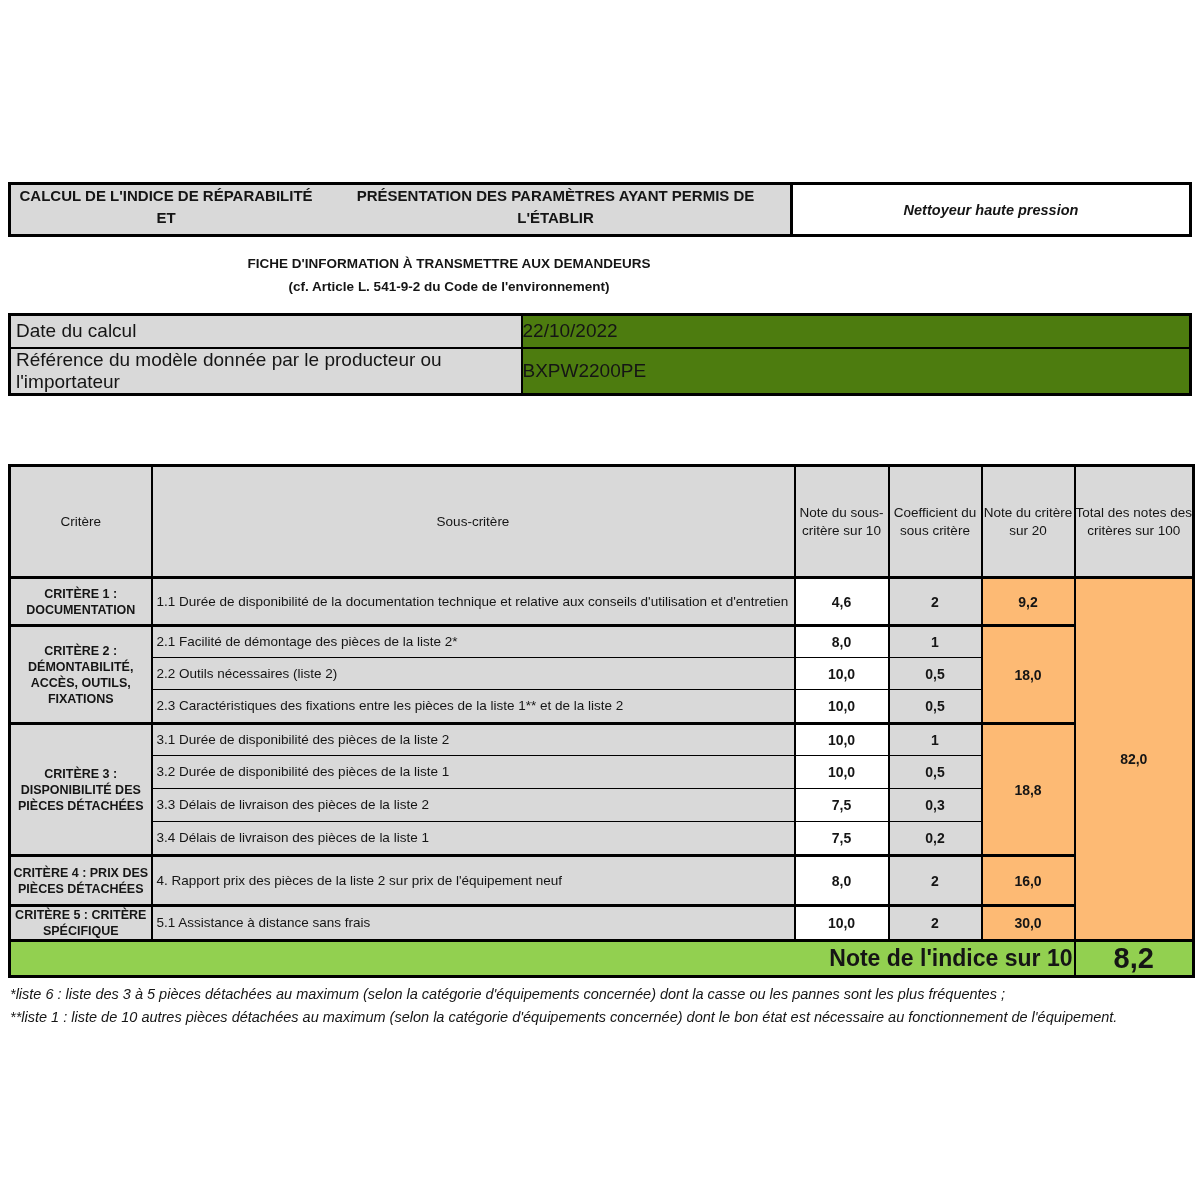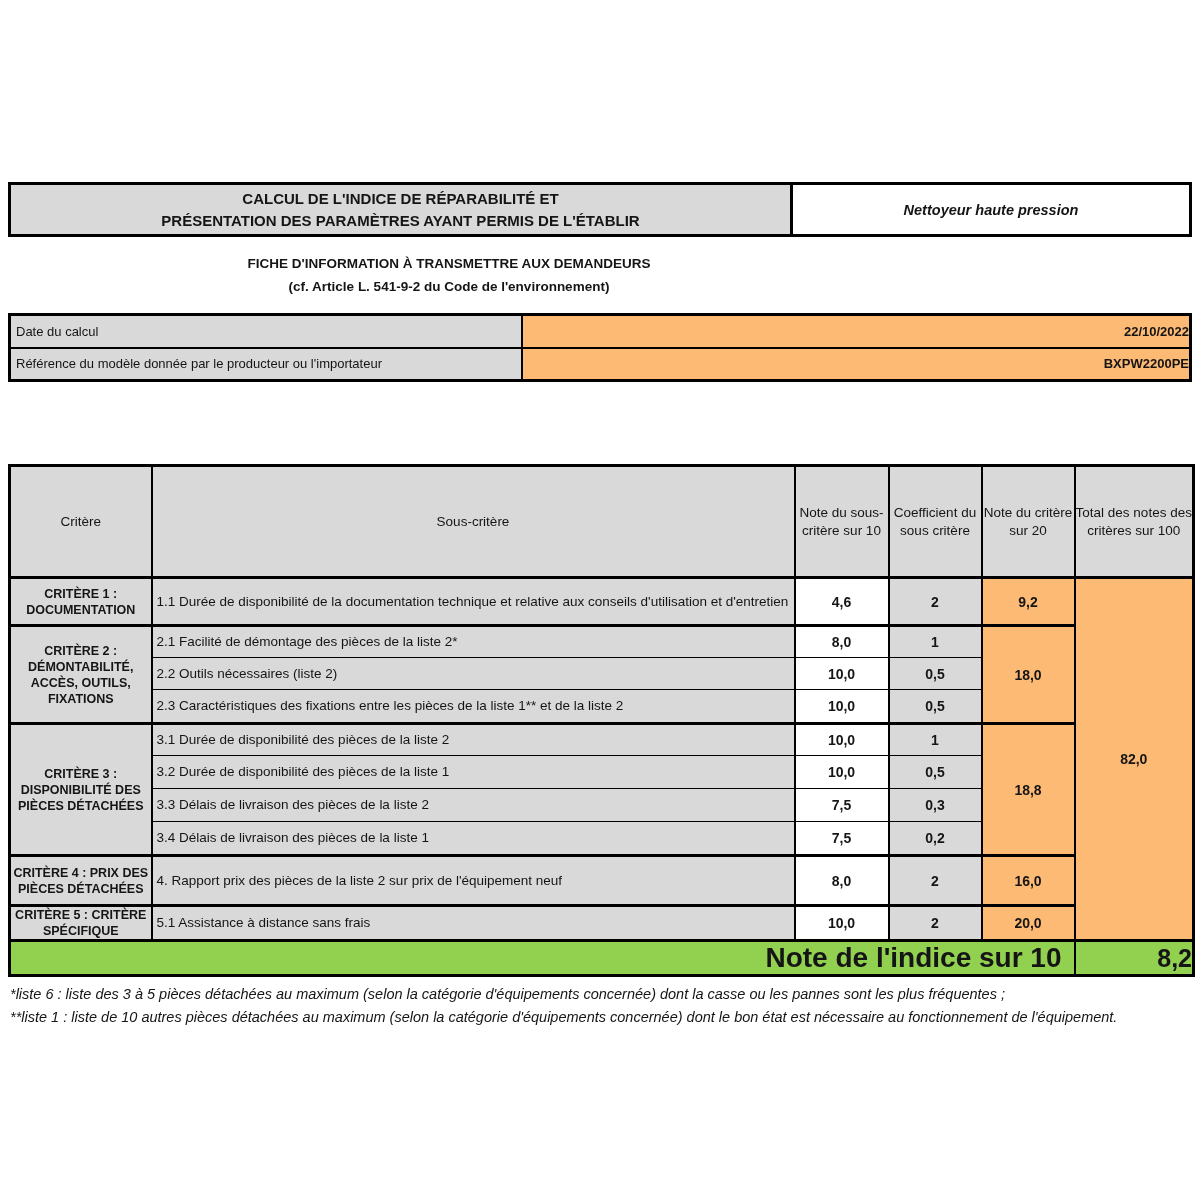--- a/index.html
+++ b/index.html
@@ -16,21 +16,21 @@
     position: absolute; left: 8px; top: 182px;
     width: 1184px; height: 55px;
     border: 3px solid #000;
     display: flex;
     background: #fff;
   }
   .hb-left {
     width: 782px;
     background: #d9d9d9;
     border-right: 3px solid #000;
-    display: flex; flex-direction: column; justify-content: center;
+    display: flex; flex-direction: row; justify-content: center;
     text-align: center;
     font-weight: bold; font-size: 15px; line-height: 22px;
   }
   .hb-right {
     flex: 1;
     display: flex; align-items: center; justify-content: center;
     font-weight: bold; font-style: italic; font-size: 14.5px;
   }
 
   
@@ -39,25 +39,25 @@
     text-align: center;
     font-weight: bold; font-size: 13.5px; line-height: 23px;
   }
 
   
   table { border-collapse: collapse; table-layout: fixed; }
   .info-table {
     position: absolute; left: 8px; top: 313px;
     width: 1184px;
     border: 3px solid #000;
-    font-size: 13px;
+    font-size: 19px;
   }
   .info-table td { border: 2px solid #000; height: 33px; }
   .info-table td.ilabel { background: #d9d9d9; padding-left: 5px; width: 512px; }
-  .info-table td.ivalue { background: #fdba74; text-align: right; font-weight: bold; }
+  .info-table td.ivalue { background: #4d7c0f; text-align: left; font-weight: normal; }
 
   
   .score-table {
     position: absolute; left: 8px; top: 464px;
     width: 1184px;
     border: 3px solid #000;
     font-size: 13.5px;
   }
   .score-table td {
     border-left: 2px solid #000; border-right: 2px solid #000;
@@ -80,25 +80,25 @@
   .num  { font-weight: bold; text-align: center; vertical-align: middle; font-size: 14px; }
   .wbg  { background: #ffffff; margin-left: 20px; }
   .gbg  { background: #d9d9d9; }
   .pgreen { background: #fdba74; }
   .score-table tr.index-row > td {
     border-top: 3px solid #000;
     background: #92d050;
     height: 35px;
   }
   .index-label {
-    text-align: right; font-weight: bold; font-size: 28px;
-    padding-right: 12px; vertical-align: middle;
+    text-align: right; font-weight: bold; font-size: 23px;
+    padding-right: 1px; vertical-align: middle;
   }
   .index-value {
-    text-align: right; font-weight: bold; font-size: 25px;
+    text-align: center; font-weight: bold; font-size: 29px;
     vertical-align: middle;
   }
 
   
   .footnotes {
     position: absolute; left: 10px; top: 983px; width: 1180px;
     font-style: italic; font-size: 14.5px; line-height: 22.5px;
   }
 </style>
 </head>
@@ -206,21 +206,21 @@
     <td class="num wbg">8,0</td>
     <td class="num gbg">2</td>
     <td class="num pgreen">16,0</td>
   </tr>
 
   <tr class="group-start" style="height:35px">
     <td class="crit">CRITÈRE 5 : CRITÈRE SPÉCIFIQUE</td>
     <td class="sub">5.1 Assistance à distance sans frais</td>
     <td class="num wbg">10,0</td>
     <td class="num gbg">2</td>
-    <td class="num pgreen">20,0</td>
+    <td class="num pgreen">30,0</td>
   </tr>
 
   <tr class="index-row">
     <td colspan="5" class="index-label">Note de l'indice sur 10</td>
     <td class="index-value">8,2</td>
   </tr>
 </tbody>
   </table>
 
 <div class="footnotes">

